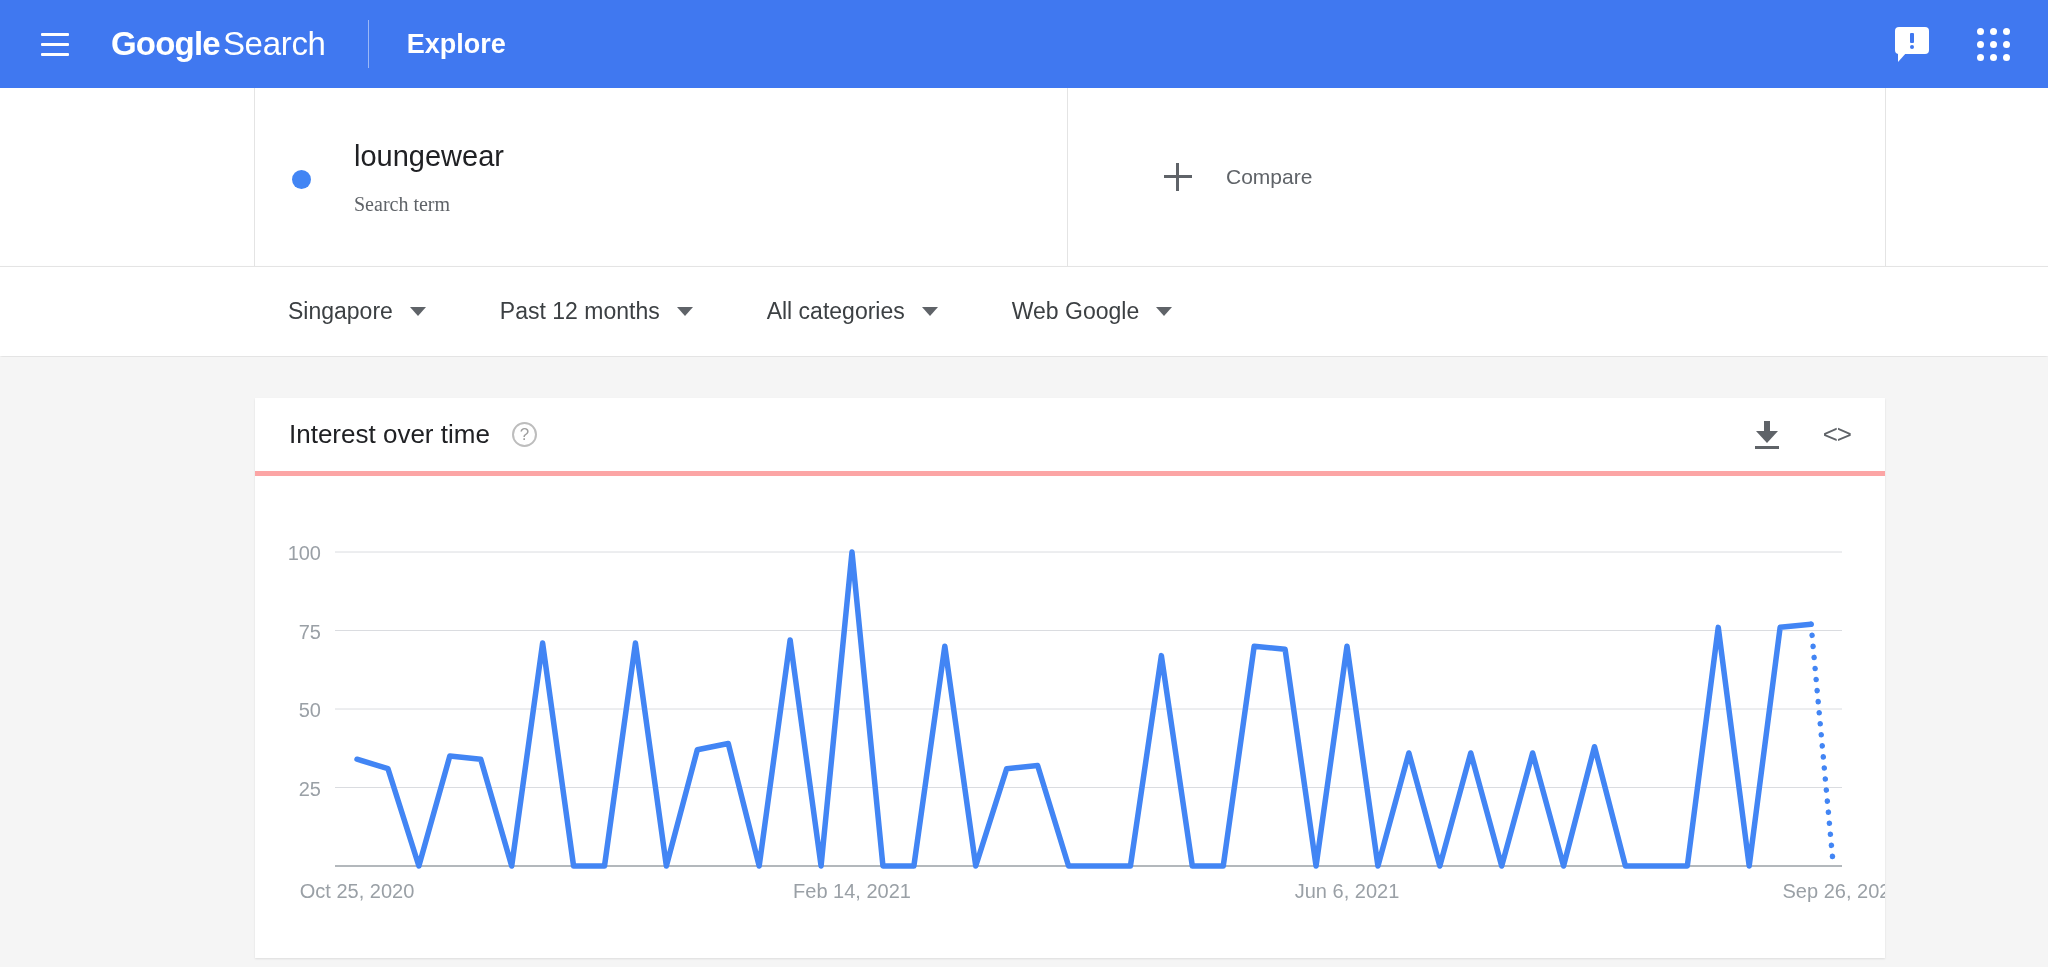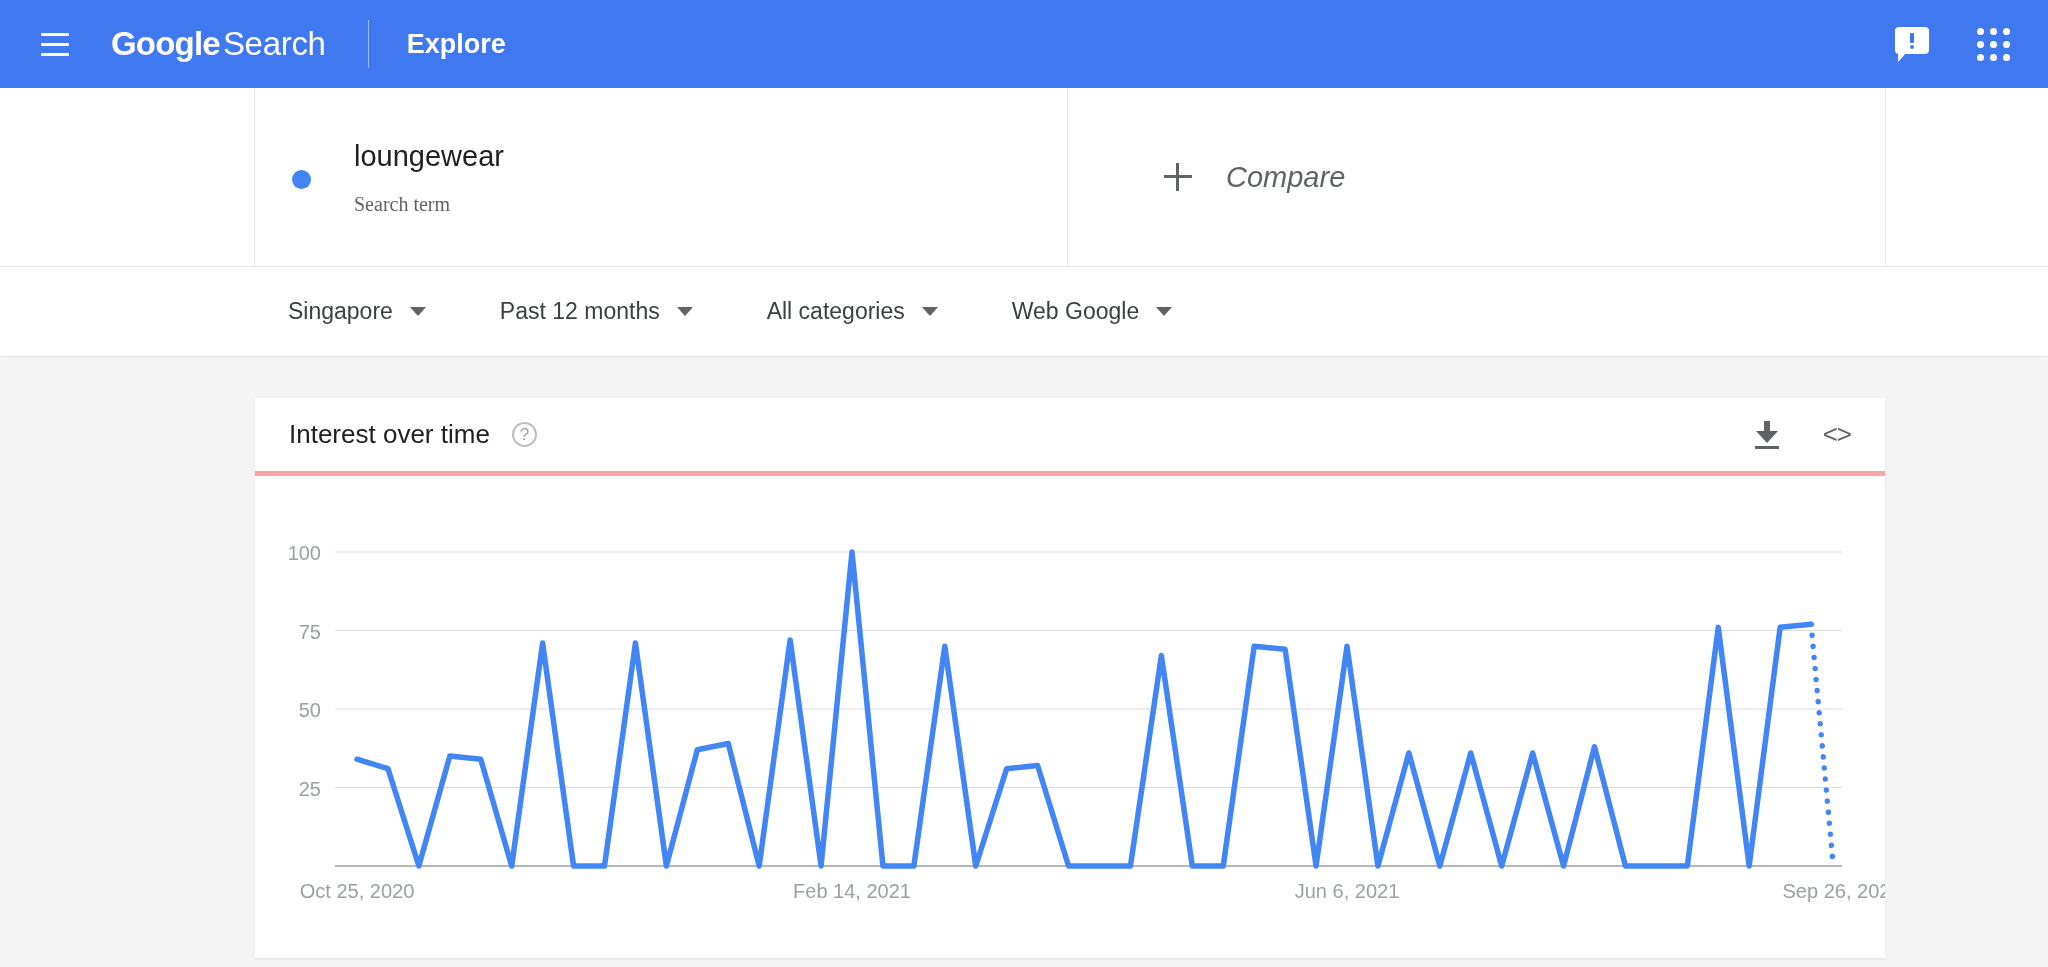--- a/index.html
+++ b/index.html
@@ -97,21 +97,21 @@
     flex: 1; height: 100%;
     display: flex; align-items: center; padding-left: 96px;
     cursor: pointer;
   }
   .plus-icon { position: relative; width: 28px; height: 28px; flex: 0 0 auto; }
   .plus-icon::before, .plus-icon::after {
     content: ""; position: absolute; background: #5f6368;
   }
   .plus-icon::before { left: 0; top: 12px; width: 28px; height: 3px; }
   .plus-icon::after  { top: 0; left: 12px; width: 3px; height: 28px; }
-  .compare-label { margin-left: 34px; font-size: 29px; color: #5f6368; font-style: italic; }
+  .compare-label { margin-left: 34px; font-size: 21px; color: #5f6368; }
 
   .compare-right-border {
     position: absolute; top: 88px; left: 1885px;
     width: 1px; height: 178px; background: #e4e4e4;
   }
 
   
   .filterbar {
     position: absolute; top: 266px; left: 0;
     width: 2048px; height: 90px;

